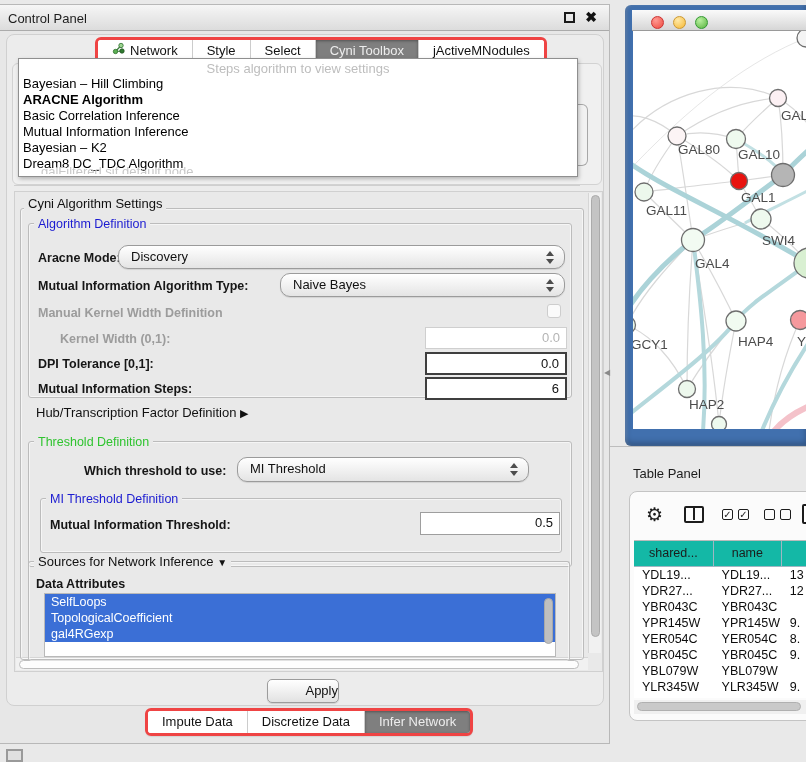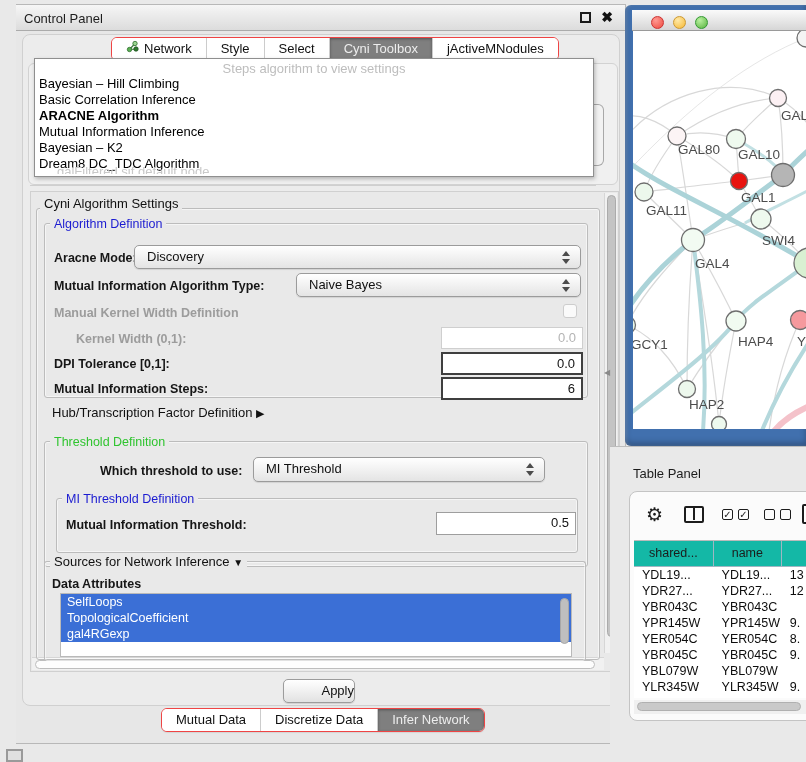--- a/index.html
+++ b/index.html
@@ -1,34 +1,34 @@
 <!DOCTYPE html>
 <html><head>
 <meta charset="utf-8">
 <style>
   * { margin:0; padding:0; box-sizing:border-box; }
   html,body { width:806px; height:762px; overflow:hidden; }
   body { font-family:"Liberation Sans", sans-serif; background:#e9e9e9; position:relative; }
   #root { position:absolute; inset:0; }
 
   
-  .cp-window { position:absolute; left:16px; top:4px; width:610px; height:740px;
+  .cp-window { position:absolute; left:0; top:4px; width:610px; height:740px;
     background:#e7e7e7; border:1px solid #b8b8b8; border-left:none; }
   .cp-titlebar { position:absolute; left:0; top:0; width:100%; height:26px;
     background:linear-gradient(#f6f6f6,#dcdcdc); border-bottom:1px solid #ababab;
     font-size:13px; color:#1d1d1d; }
   .cp-title { position:absolute; left:8px; top:6px; }
   .float-btn { position:absolute; right:34px; top:7px; width:11px; height:11px; border:2px solid #1a1a1a; background:transparent; }
   .close-btn { position:absolute; right:12px; top:4px; font-size:14px; font-weight:bold; color:#111; }
 
   .cp-inner { position:absolute; left:6px; top:29px; width:598px; height:672px;
     background:#ececec; border:1px solid #d0d0d0; border-radius:8px; }
 
   
-  .seg-tabs { position:absolute; display:flex; border:1px solid #ef4444; border-radius:6px;
+  .seg-tabs { position:absolute; display:flex; border:3px solid #ef4444; border-radius:6px;
     background:#fff; overflow:hidden; font-size:13px; color:#111; box-shadow:0 1px 1px rgba(0,0,0,.08); }
   .seg { padding:0 14px; line-height:22px; height:22px; border-right:1px solid #cccccc;
     background:#fff; white-space:nowrap; display:flex; align-items:center; gap:5px; }
   .seg:last-child { border-right:none; }
   .seg.sel { background:#7f7f7f; color:#ededed; box-shadow:inset 0 1px 3px rgba(0,0,0,.35); }
   .main-tabs { left:95px; top:32px; }
   .bottom-tabs { left:145px; top:703px; }
 
   
   .top-panel { position:absolute; left:12px; top:58px; width:590px; height:122px;
@@ -55,21 +55,21 @@
   .group { position:absolute; border:1px solid #bcbcbc; border-radius:3px;
     box-shadow:inset 0 0 0 1px rgba(255,255,255,.55); }
   .gtitle { position:absolute; background:#e9e9e9; padding:0 4px; font-size:12.5px; color:#111; white-space:nowrap; }
   .gtitle.blue { color:#1b1bd1; }
   .gtitle.green { color:#2fc42f; }
 
   .lbl { position:absolute; font-size:12.5px; font-weight:bold; color:#161616; white-space:nowrap; }
   .lbl.dis { color:#9c9c9c; }
   .plain { position:absolute; font-size:13px; color:#111; white-space:nowrap; }
 
-  .combo { position:absolute; height:24px; border:1px solid #9b9b9b; border-radius:5px;
+  .combo { position:absolute; height:24px; border:1px solid #9b9b9b; border-radius:10px;
     background:linear-gradient(#ffffff,#e4e4e4); font-size:13px; color:#111;
     line-height:22px; padding-left:12px; box-shadow:0 1px 1px rgba(0,0,0,.1); }
   .arrows { position:absolute; right:9px; top:5px; width:9px; height:13px; }
   .arrows:before { content:""; position:absolute; top:0; left:0;
     border-left:4.5px solid transparent; border-right:4.5px solid transparent; border-bottom:5px solid #4c4c4c; }
   .arrows:after { content:""; position:absolute; bottom:0; left:0;
     border-left:4.5px solid transparent; border-right:4.5px solid transparent; border-top:5px solid #4c4c4c; }
 
   .field { position:absolute; height:22px; background:#fff; border:1px solid #9e9e9e;
     font-size:13px; color:#111; text-align:right; padding:0 6px; line-height:20px; }
@@ -183,22 +183,22 @@
         </div>
       </div>
 
     <div class="top-panel"></div>
     <div class="combo-fragment"></div>
 
     <div class="algo-popup">
       <div class="algo-placeholder">Steps algorithm to view settings</div>
       <div class="algo-items">
           <div class="algo-item">Bayesian – Hill Climbing</div>
+          <div class="algo-item b">ARACNE Algorithm</div>
           <div class="algo-item">Basic Correlation Inference</div>
-          <div class="algo-item b">ARACNE Algorithm</div>
           <div class="algo-item">Mutual Information Inference</div>
           <div class="algo-item">Bayesian – K2</div>
           <div class="algo-item">Dream8 DC_TDC Algorithm</div>
         </div>
       <div class="ghost-line">galFiltered sif default node</div>
     </div>
 
     <div class="sep-line"></div>
 
     <div class="settings-box">
@@ -272,21 +272,21 @@
           <div class="attr-item">SelfLoops</div>
           <div class="attr-item">TopologicalCoefficient</div>
           <div class="attr-item">gal4RGexp</div>
         </div>
       <div class="list-vscroll"></div>
     </div>
 
     <div class="apply-btn">Apply</div>
     <div class="seg-tabs bottom-tabs">
         <div class="seg">
-          <span>Mutual Data</span>
+          <span>Impute Data</span>
         </div>
         <div class="seg">
           <span>Discretize Data</span>
         </div>
         <div class="seg sel">
           <span>Infer Network</span>
         </div>
       </div>
   </div>
 

